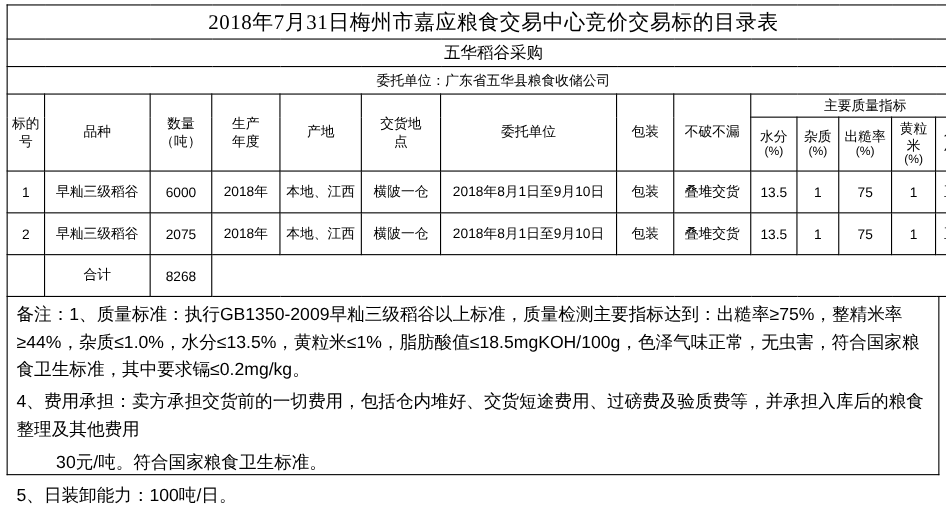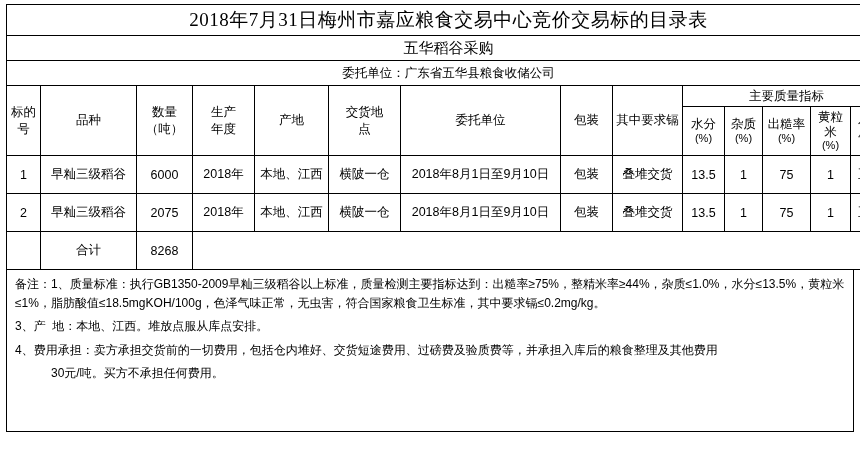--- a/index.html
+++ b/index.html
@@ -66,21 +66,21 @@
   }
   .small {
     font-size: 11px;
   }
   .notes {
     width: 848px;
     box-sizing: border-box;
     border: 1px solid #000;
     border-top: none;
     padding: 5px 8px 6px 8px;
-    font-size: 12px;
+    font-size: 16px;
     line-height: 1.55;
     height: 162px;
   }
   .note {
     margin: 0 0 5px 0;
     white-space: pre-wrap;
   }
   .note-sub {
     margin: 0 0 5px 0;
     padding-left: 36px;
@@ -128,21 +128,21 @@
       <td rowspan="2">品种</td>
       <td rowspan="2" style="white-space:pre-line">数量
 （吨）</td>
       <td rowspan="2" style="white-space:pre-line">生产
 年度</td>
       <td rowspan="2">产地</td>
       <td rowspan="2" style="white-space:pre-line">交货地
 点</td>
       <td rowspan="2">委托单位</td>
       <td rowspan="2">包装</td>
-      <td rowspan="2">其中要求镉</td>
+      <td rowspan="2">不破不漏</td>
       <td colspan="5">主要质量指标</td>
     </tr>
 
     <tr class="col-head">
       <td>
         <div>水分</div>
         <div class="small">(%)</div>
       </td>
       <td>
         <div>杂质</div>
@@ -199,18 +199,18 @@
       <td></td>
       <td>合计</td>
       <td>8268</td>
       <td colspan="11"></td>
     </tr>
   </tbody>
     </table>
 
   <div class="notes">
     <p class="note">备注：1、质量标准：执行GB1350-2009早籼三级稻谷以上标准，质量检测主要指标达到：出糙率≥75%，整精米率≥44%，杂质≤1.0%，水分≤13.5%，黄粒米≤1%，脂肪酸值≤18.5mgKOH/100g，色泽气味正常，无虫害，符合国家粮食卫生标准，其中要求镉≤0.2mg/kg。</p>
-    <p class="note">3、产  地：本地、江西。堆放点服从库点安排。</p>
     <p class="note">4、费用承担：卖方承担交货前的一切费用，包括仓内堆好、交货短途费用、过磅费及验质费等，并承担入库后的粮食整理及其他费用</p>
-    <p class="note-sub">30元/吨。买方不承担任何费用。</p>
+    <p class="note-sub">30元/吨。符合国家粮食卫生标准。</p>
+    <p class="note">5、日装卸能力：100吨/日。</p>
   </div>
 
 </div>
 
 </body></html>

